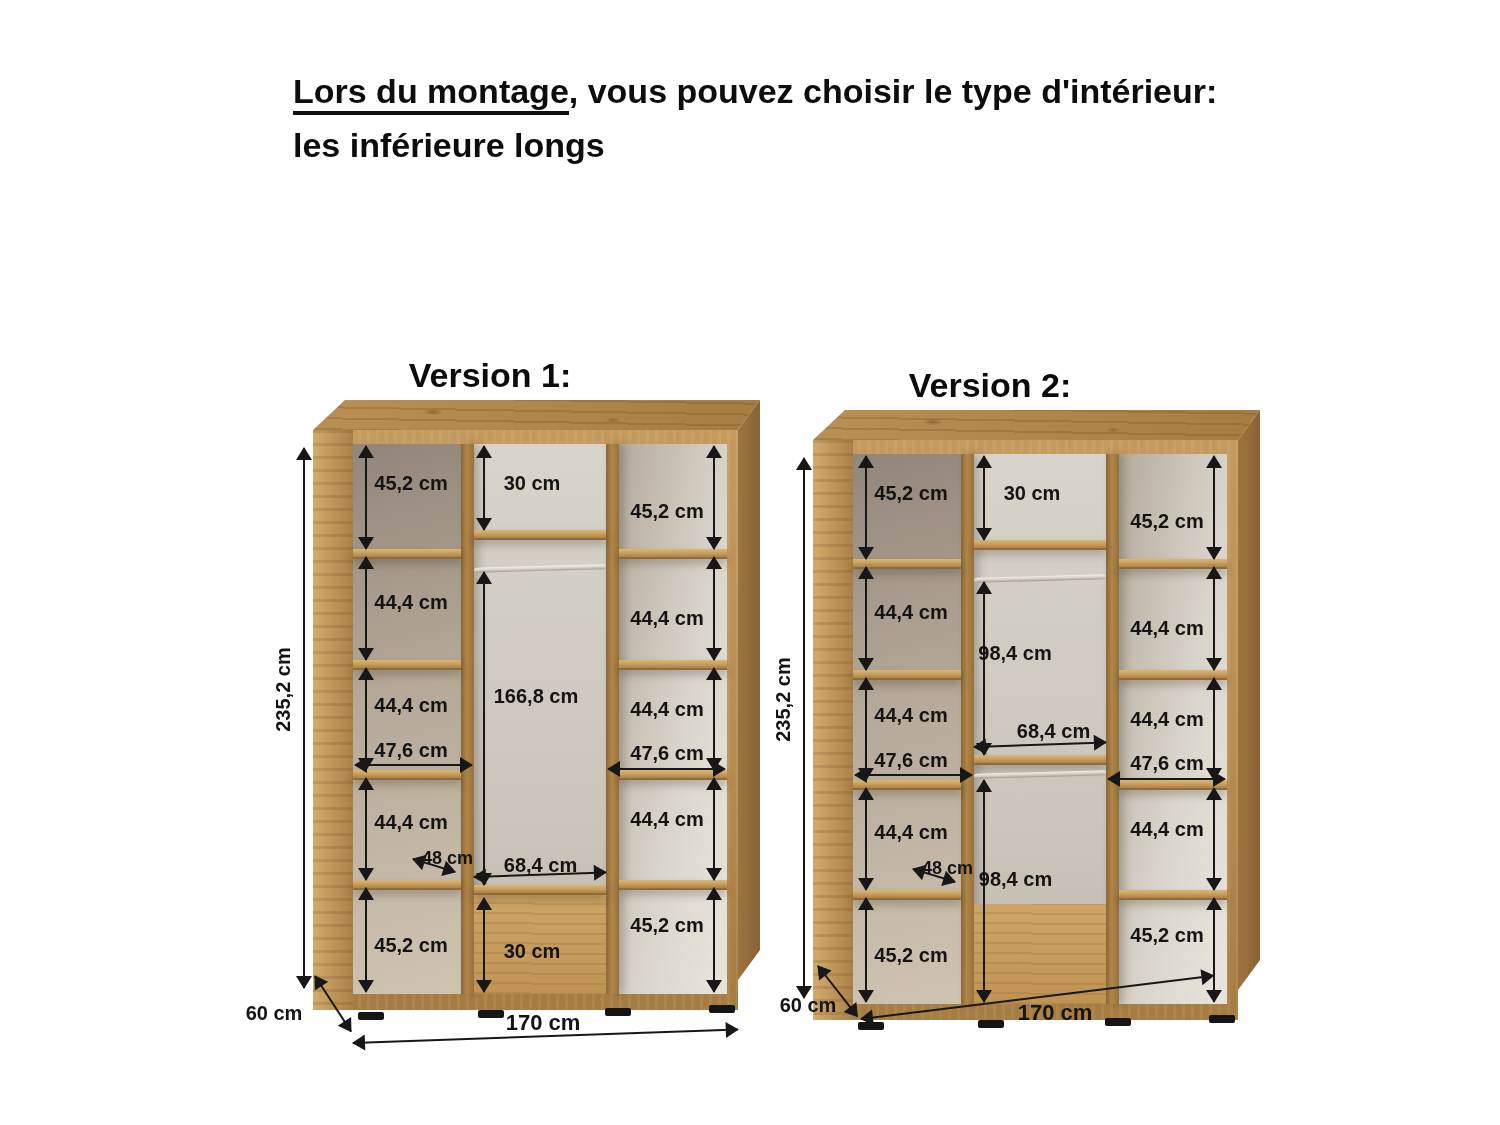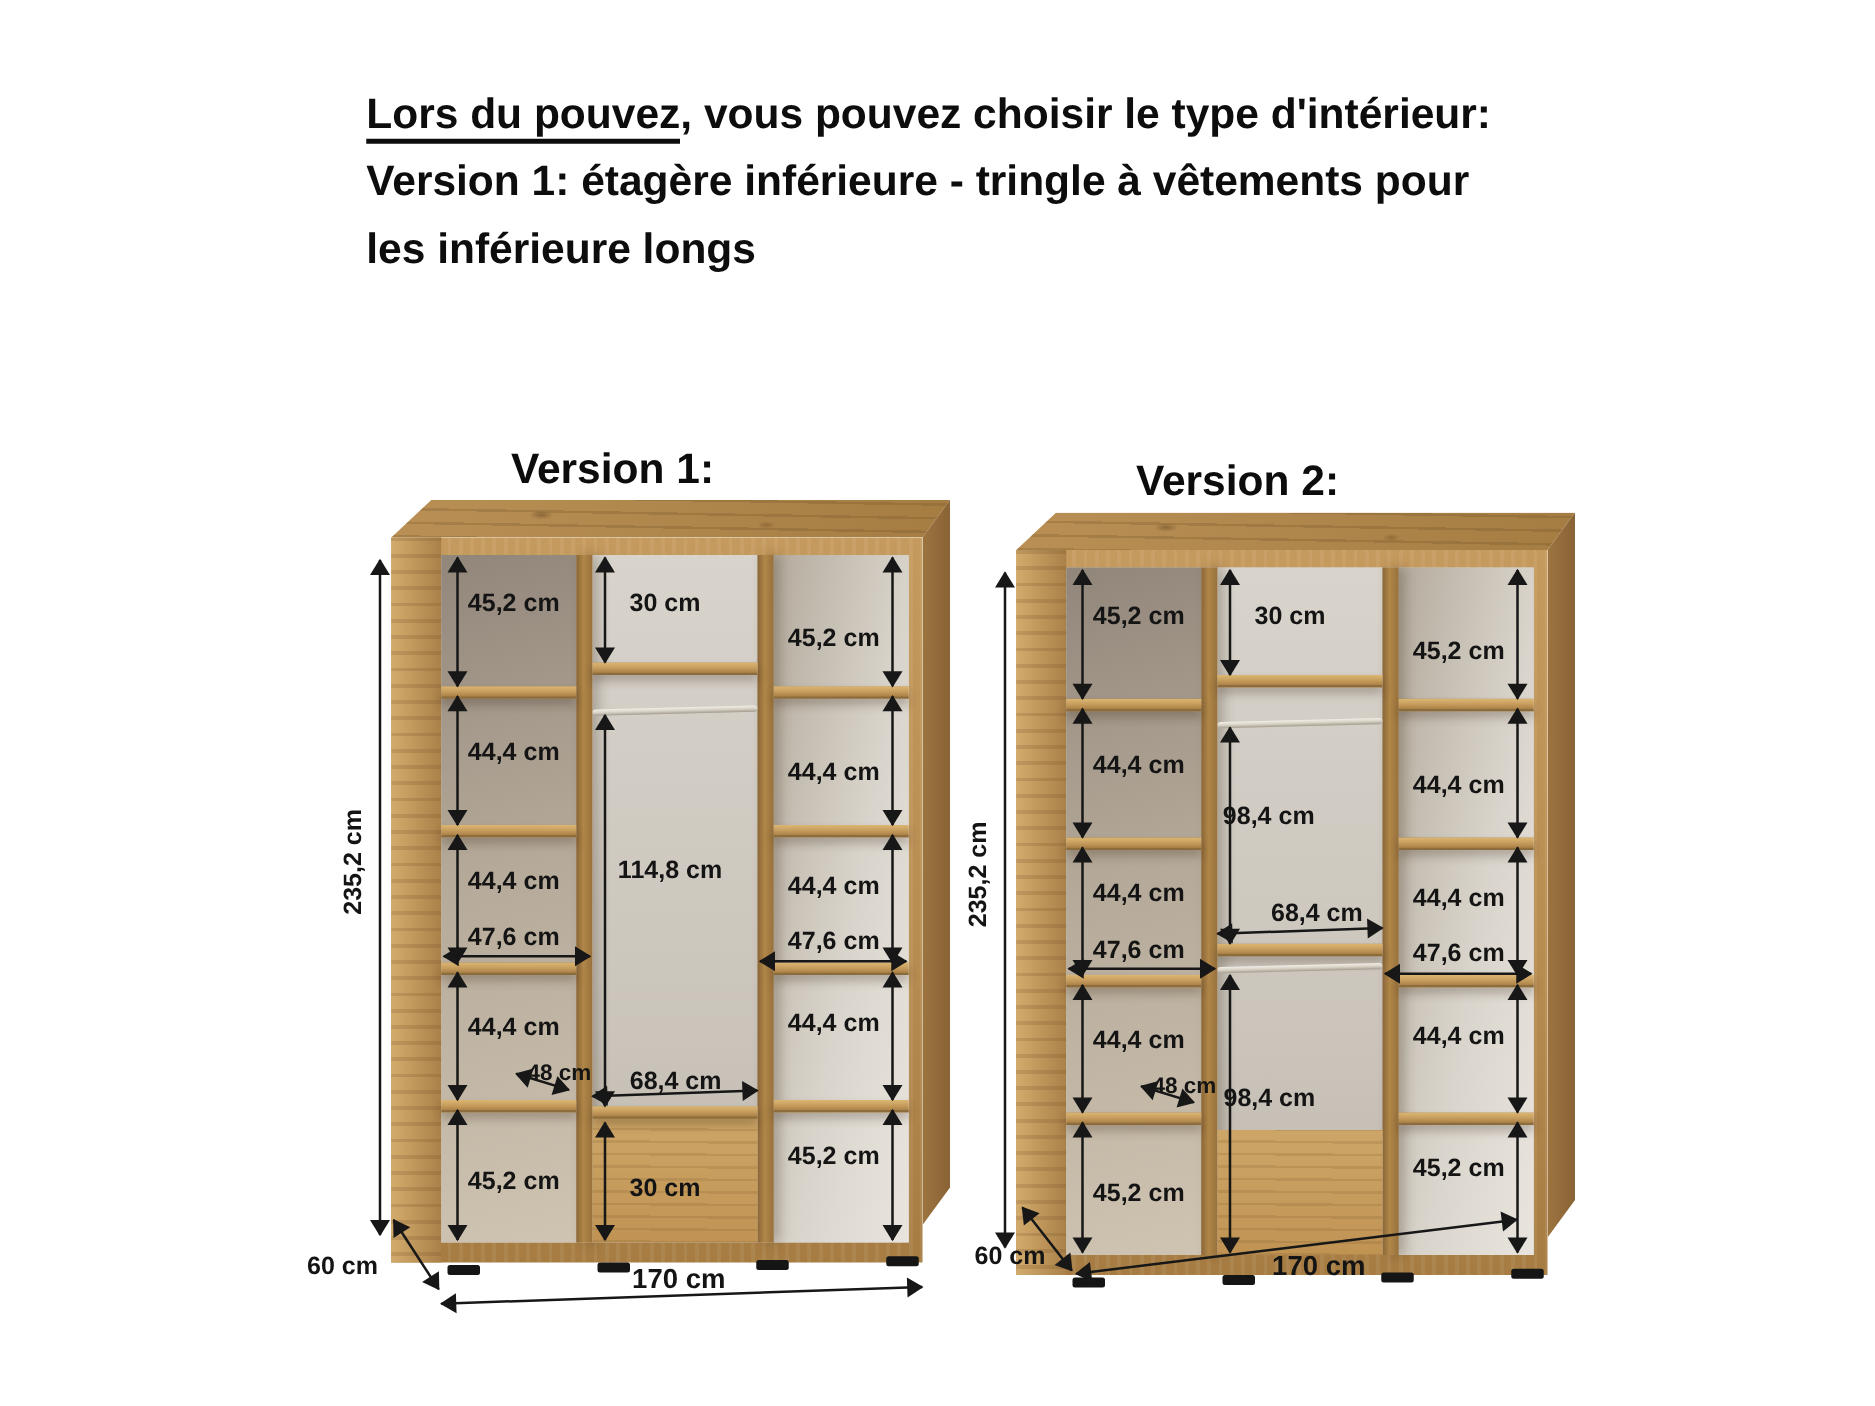--- a/index.html
+++ b/index.html
@@ -77,22 +77,21 @@
 
   
   .dim{position:absolute;font:700 20px "Liberation Sans",sans-serif;color:#141414;
        text-align:center;white-space:nowrap;}
   .rot{transform:rotate(-90deg);transform-origin:center center;}
 </style>
 </head>
 <body>
 
 <div class="intro">
-  <div class="intro-line"><span class="uline">Lors du pouvez</span><span>, vous pouvez choisir le type d'intérieur:</span></div>
-  <div class="intro-line">Version 1: étagère inférieure - tringle à vêtements pour</div>
+  <div class="intro-line"><span class="uline">Lors du montage</span><span>, vous pouvez choisir le type d'intérieur:</span></div>
   <div class="intro-line">les inférieure longs</div>
 </div>
 
 <div class="wardrobe w1">
   <div class="wtitle">Version 1:</div>
 
   <div class="topface"></div>
   <div class="redge"></div>
   <div class="cab">
     <div class="stile"></div>
@@ -139,21 +138,21 @@
   <div class="dim" style="left:56px;top:309px;width:84px">47,6 cm</div>
   <div class="ha" style="left:42px;top:334px;width:117px"></div>
   <div class="dim" style="left:56px;top:381px;width:84px">44,4 cm</div>
   <div class="dim" style="left:76px;top:418px;width:84px;font-size:18px;text-align:right">48 cm</div>
   <div class="ha" style="left:100px;top:428px;width:44px;transform:rotate(17deg)"></div>
   <div class="dim" style="left:56px;top:504px;width:84px">45,2 cm</div>
 
   <div class="va" style="left:170px;top:16px;height:84px"></div>
   <div class="dim" style="left:182px;top:42px;width:74px">30 cm</div>
   <div class="va" style="left:170px;top:142px;height:313px"></div>
-  <div class="dim" style="left:168px;top:255px;width:110px">114,8 cm</div>
+  <div class="dim" style="left:168px;top:255px;width:110px">166,8 cm</div>
   <div class="dim" style="left:185px;top:424px;width:85px">68,4 cm</div>
   <div class="ha" style="left:161px;top:446px;width:132px;transform:rotate(-2deg)"></div>
   <div class="va" style="left:170px;top:468px;height:94px"></div>
   <div class="dim" style="left:182px;top:510px;width:74px">30 cm</div>
 
   <div class="va" style="left:400px;top:16px;height:103px"></div>
   <div class="va" style="left:400px;top:127px;height:103px"></div>
   <div class="va" style="left:400px;top:238px;height:102px"></div>
   <div class="va" style="left:400px;top:348px;height:102px"></div>
   <div class="va" style="left:400px;top:458px;height:104px"></div>

